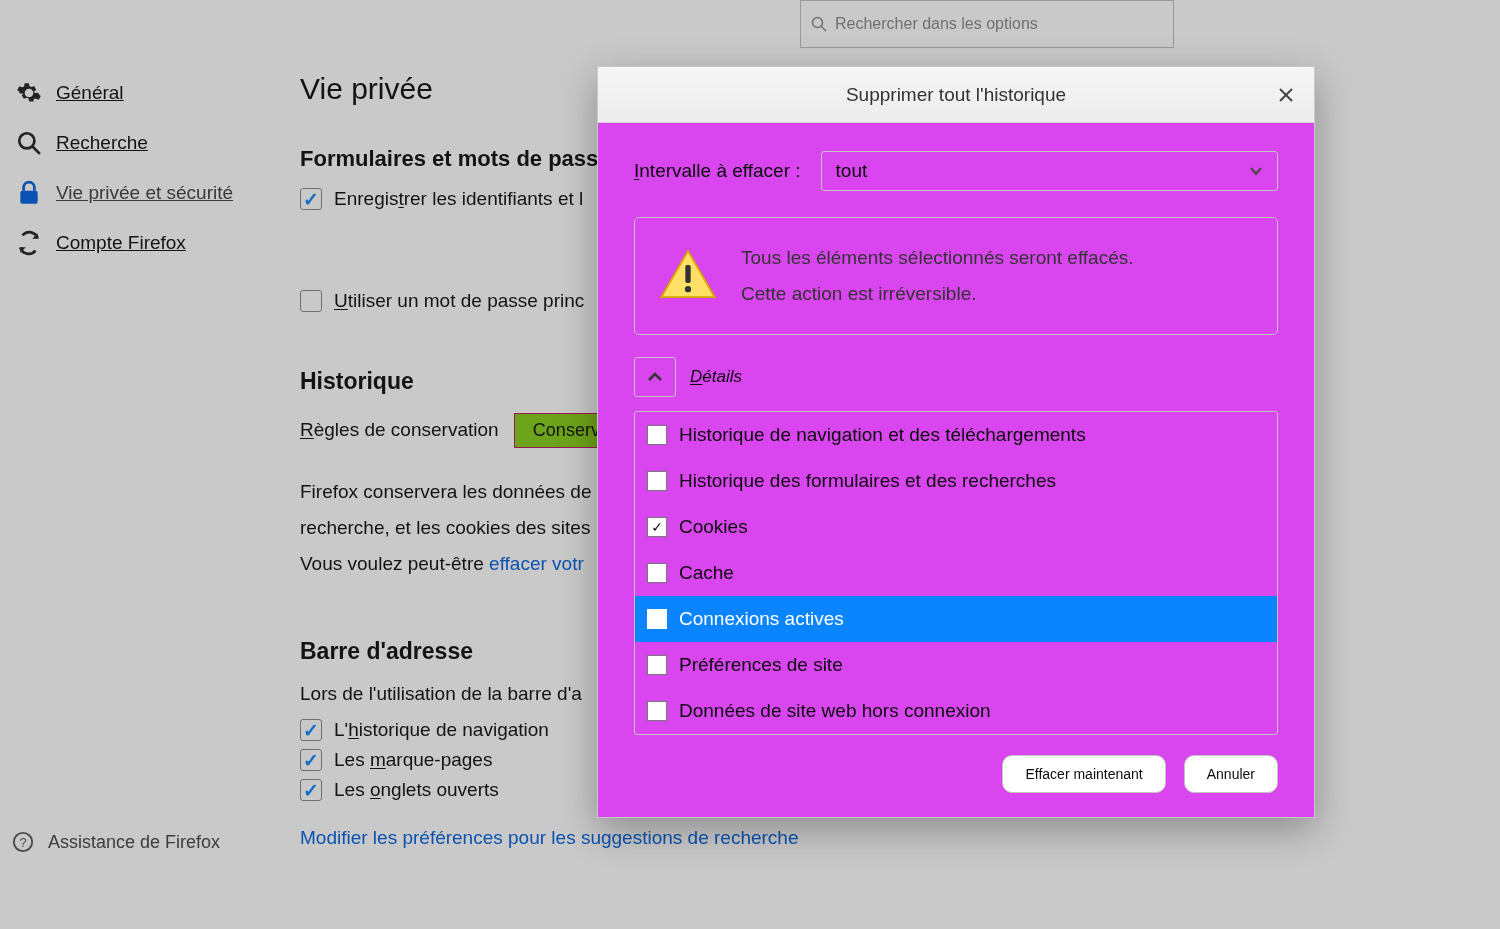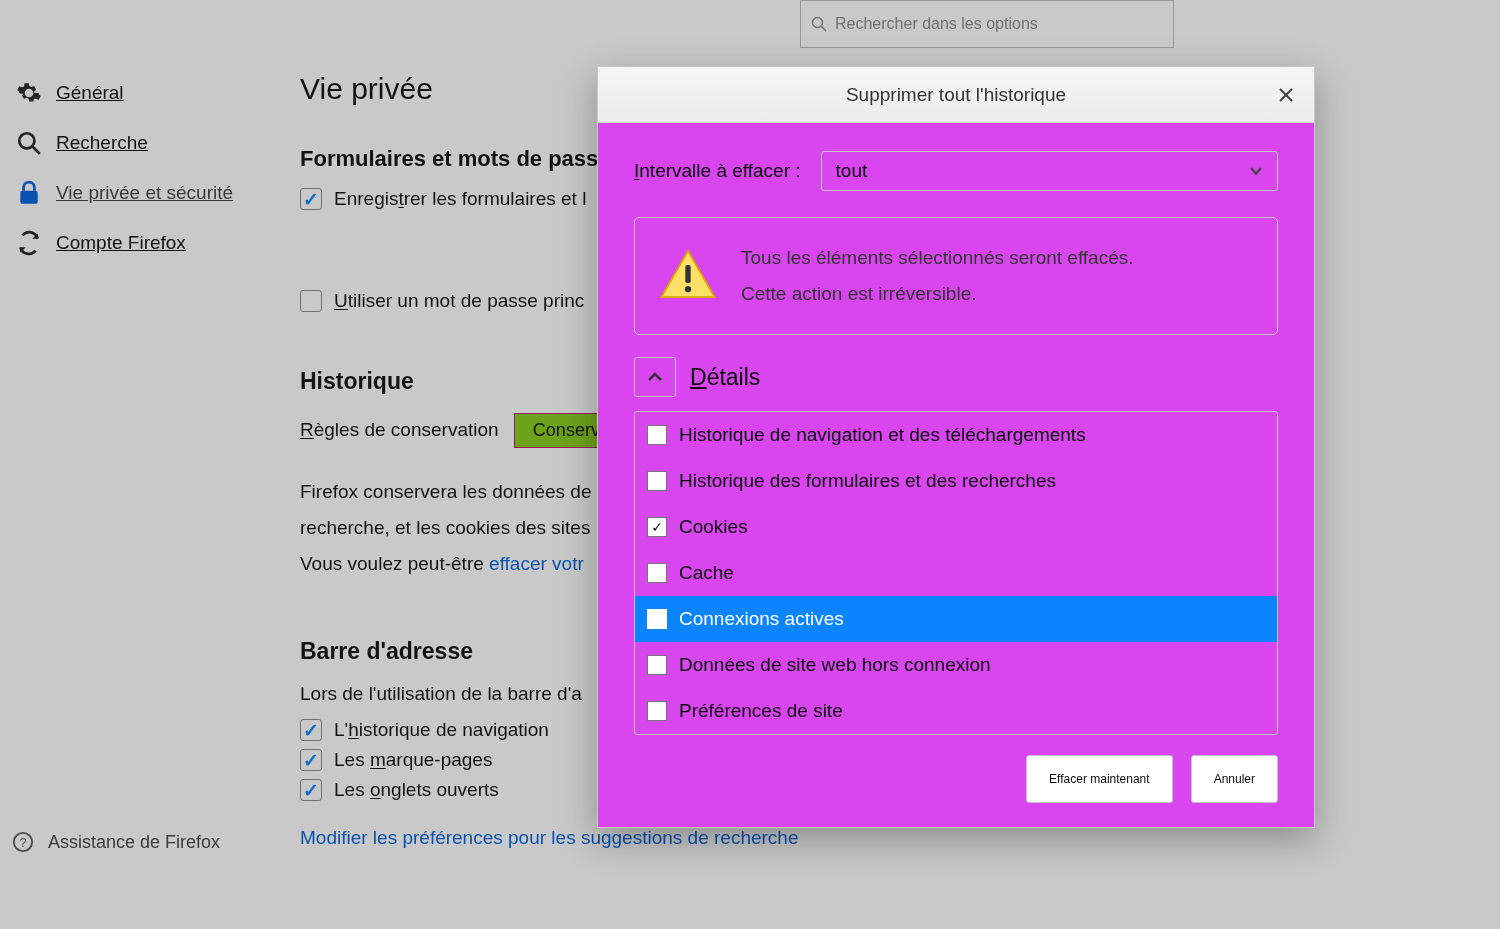--- a/index.html
+++ b/index.html
@@ -151,21 +151,21 @@
   .warn-icon svg { width: 58px; height: 50px; }
   .warn-text { font-size: 19px; line-height: 1.9; color: #333; }
   .details-row { display: flex; align-items: center; gap: 14px; margin-bottom: 14px; }
   .details-toggle {
     width: 42px; height: 40px;
     border: 1px solid #c2c2c2;
     border-radius: 3px;
     display: flex; align-items: center; justify-content: center;
     cursor: pointer;
   }
-  .details-label { font-size: 23px; }
+  .details-label { font-size: 17px; font-style: italic; }
   .opt-list {
     border: 1px solid #c2c2c2;
     border-radius: 3px;
     margin-bottom: 20px;
   }
   .opt-item {
     display: flex;
     align-items: center;
     gap: 12px;
     padding: 12px 12px;
@@ -180,23 +180,23 @@
     font-size: 14px;
   }
   .opt-item.selected .opt-box { border-color: #fff; }
   .dialog-buttons {
     display: flex;
     justify-content: flex-end;
     gap: 18px;
   }
   .dlg-btn {
     border: 1px solid #c2c2c2;
-    border-radius: 3px;
-    padding: 16px 22px;
-    font-size: 12px;
+    border-radius: 10px;
+    padding: 10px 22px;
+    font-size: 14px;
     cursor: pointer;
     background: #fff;
   }
 </style>
 </head>
 <body>
 
 <div class="main-bg">
 
   <div class="search-box">
@@ -244,21 +244,21 @@
       </svg>
     <span>Assistance de Firefox</span>
   </div>
 
   <div class="content">
     <h1 style="font-size:30px;font-weight:400;margin-bottom:40px;">Vie privée</h1>
 
     <div style="font-size:22px;font-weight:600;margin-bottom:16px;">Formulaires et mots de passe</div>
     <div class="ck">
       <div class="ck-box">✓</div>
-      <span><span>Enregis</span><span class="underline-first">t</span><span>rer les formulaires et l</span></span>
+      <span><span>Enregis</span><span class="underline-first">t</span><span>rer les identifiants et l</span></span>
     </div>
     <div class="ck" style="margin-top:80px;">
       <div class="ck-box" style="color:transparent;">✓</div>
       <span><span class="underline-first">U</span><span>tiliser un mot de passe princ</span></span>
     </div>
 
     <div class="section-h">Historique</div>
     <div style="font-size:19px;margin-bottom:26px;">
       <span><span class="underline-first">R</span><span>ègles de conservation</span></span>
       <span class="btn-like">Conserv</span>
@@ -352,25 +352,25 @@
         <div class="opt-item">
           <div class="opt-box"></div>
           <span>Cache</span>
         </div>
         <div class="opt-item selected">
           <div class="opt-box"></div>
           <span>Connexions actives</span>
         </div>
         <div class="opt-item">
           <div class="opt-box"></div>
+          <span>Préférences de site</span>
+        </div>
+        <div class="opt-item">
+          <div class="opt-box"></div>
           <span>Données de site web hors connexion</span>
-        </div>
-        <div class="opt-item">
-          <div class="opt-box"></div>
-          <span>Préférences de site</span>
         </div>
       </div>
 
     <div class="dialog-buttons">
       <div class="dlg-btn">Effacer maintenant</div>
       <div class="dlg-btn">Annuler</div>
     </div>
   </div>
 </div>
 

